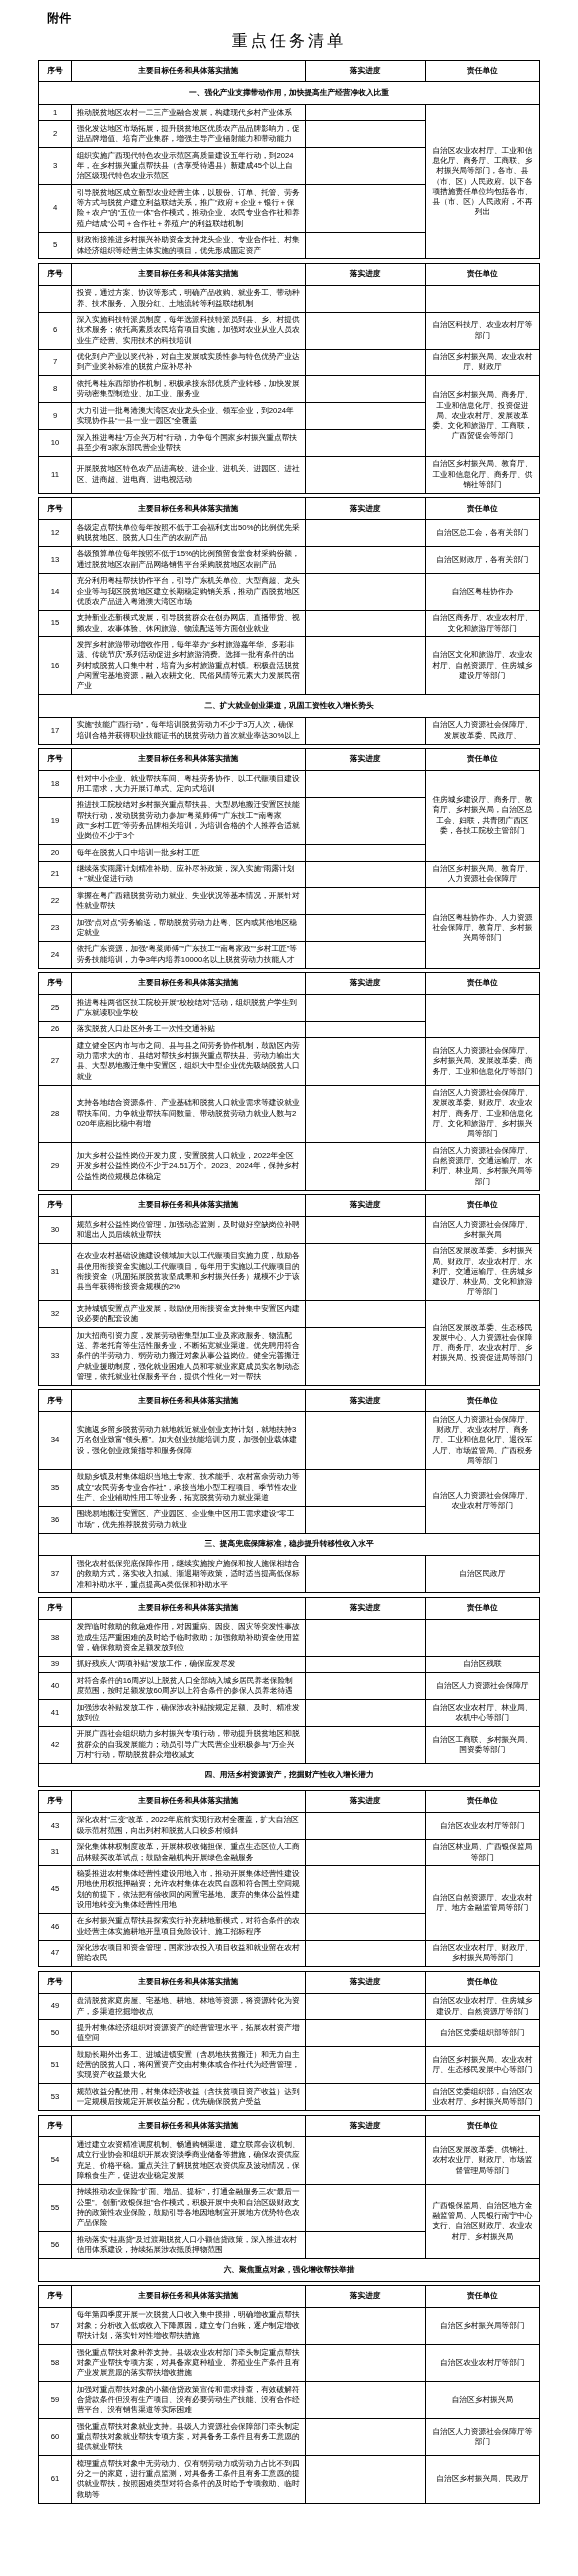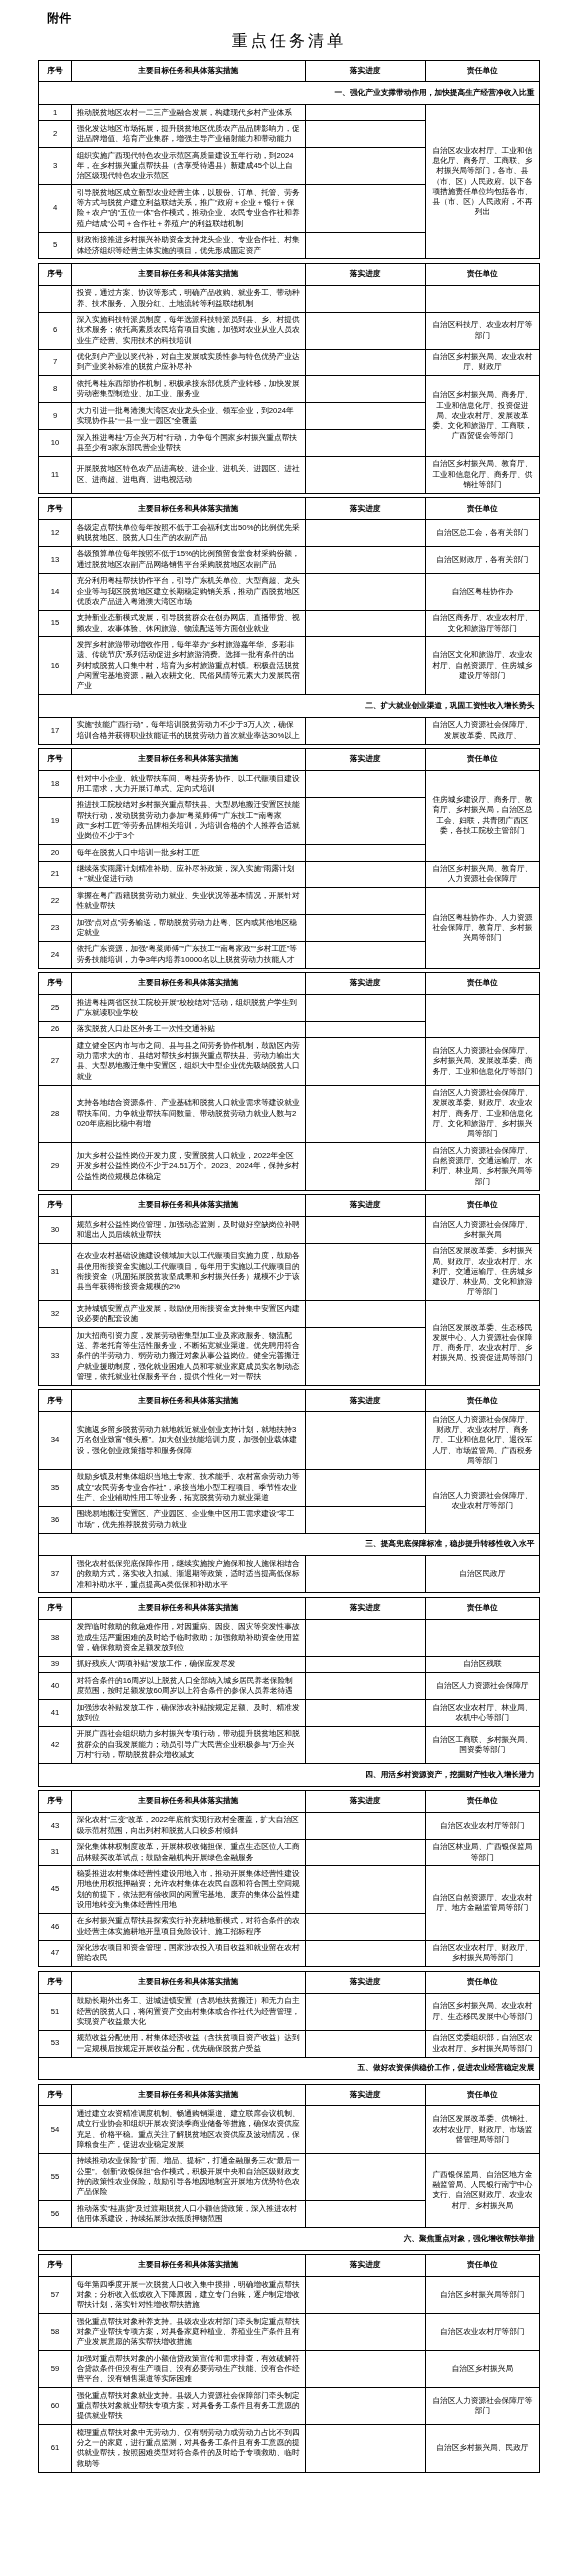--- a/index.html
+++ b/index.html
@@ -6,21 +6,21 @@
   body{width:578px;font-family:"Liberation Sans","DejaVu Sans",sans-serif;color:#000;}
   .doc{padding:8.2px 38px 20.6px 38px;}
   .attach{font-size:12px;font-weight:700;margin:2.1px 0 4.1px 9.3px;}
   .title{text-align:center;font-size:16px;font-weight:400;letter-spacing:3.1px;margin:2.1px 0 7.2px 0;}
   table.seg{width:502px;border-collapse:collapse;table-layout:fixed;margin:0 0 3.6px 0;border:1px solid #000;}
   table.seg td{border:1px solid #000;padding:2.6px 4.6px;font-size:7.7px;line-height:10.3px;vertical-align:middle;word-break:break-all;}
   td.h{font-weight:700;text-align:center;height:15.5px;font-size:8.2px;padding:2.1px 1px;font-family:Liberation Serif, serif;}
   td.c-no{text-align:center;}
   td.c-task{text-align:left;}
   td.c-unit{text-align:center;margin-left:12px;}
-  td.section{text-align:right;font-weight:700;font-size:8.2px;height:16.5px;}
+  td.section{text-align:center;font-weight:700;font-size:8.2px;height:16.5px;}
 </style>
 </head>
 <body>
 
 <div class="doc">
   <div class="attach">附件</div>
   <div class="title">重点任务清单</div>
   <div id="doc-body">
       <table class="seg">
         <colgroup>
@@ -460,33 +460,42 @@
           <col style="width: 114px;">
         </colgroup>
         <tbody>
           <tr>
             <td class="h">序号</td>
             <td class="h">主要目标任务和具体落实措施</td>
             <td class="h">落实进度</td>
             <td class="h">责任单位</td>
           </tr>
           <tr>
+            <td class="c-no">49</td>
+            <td class="c-task">盘清脱贫家庭房屋、宅基地、耕地、林地等资源，将资源转化为资产，多渠道挖掘增收点</td>
+            <td class="c-prog"></td>
+            <td class="c-unit">自治区农业农村厅、住房城乡建设厅、自然资源厅等部门</td>
+          </tr>
+          <tr>
+            <td class="c-no">50</td>
+            <td class="c-task">提升村集体经济组织对资源资产的经营管理水平，拓展农村资产增值空间</td>
+            <td class="c-prog"></td>
+            <td class="c-unit">自治区党委组织部等部门</td>
+          </tr>
+          <tr>
             <td class="c-no">51</td>
             <td class="c-task">鼓励长期外出务工、进城进镇安置（含易地扶贫搬迁）和无力自主经营的脱贫人口，将闲置资产交由村集体或合作社代为经营管理，实现资产收益最大化</td>
             <td class="c-prog"></td>
             <td class="c-unit">自治区乡村振兴局、农业农村厅、生态移民发展中心等部门</td>
           </tr>
           <tr>
             <td class="c-no">53</td>
             <td class="c-task">规范收益分配使用，村集体经济收益（含扶贫项目资产收益）达到一定规模后按规定开展收益分配，优先确保脱贫户受益</td>
             <td class="c-prog"></td>
             <td class="c-unit">自治区党委组织部，自治区农业农村厅、乡村振兴局等部门</td>
-          </tr>
-          <tr>
-            <td class="section" colspan="4">五、做好农资保供稳价工作，促进农业经营稳定发展</td>
           </tr>
         </tbody>
       </table>
       <table class="seg">
         <colgroup>
           <col style="width: 33px;">
           <col style="width: 233px;">
           <col style="width: 120px;">
           <col style="width: 114px;">
         </colgroup>

